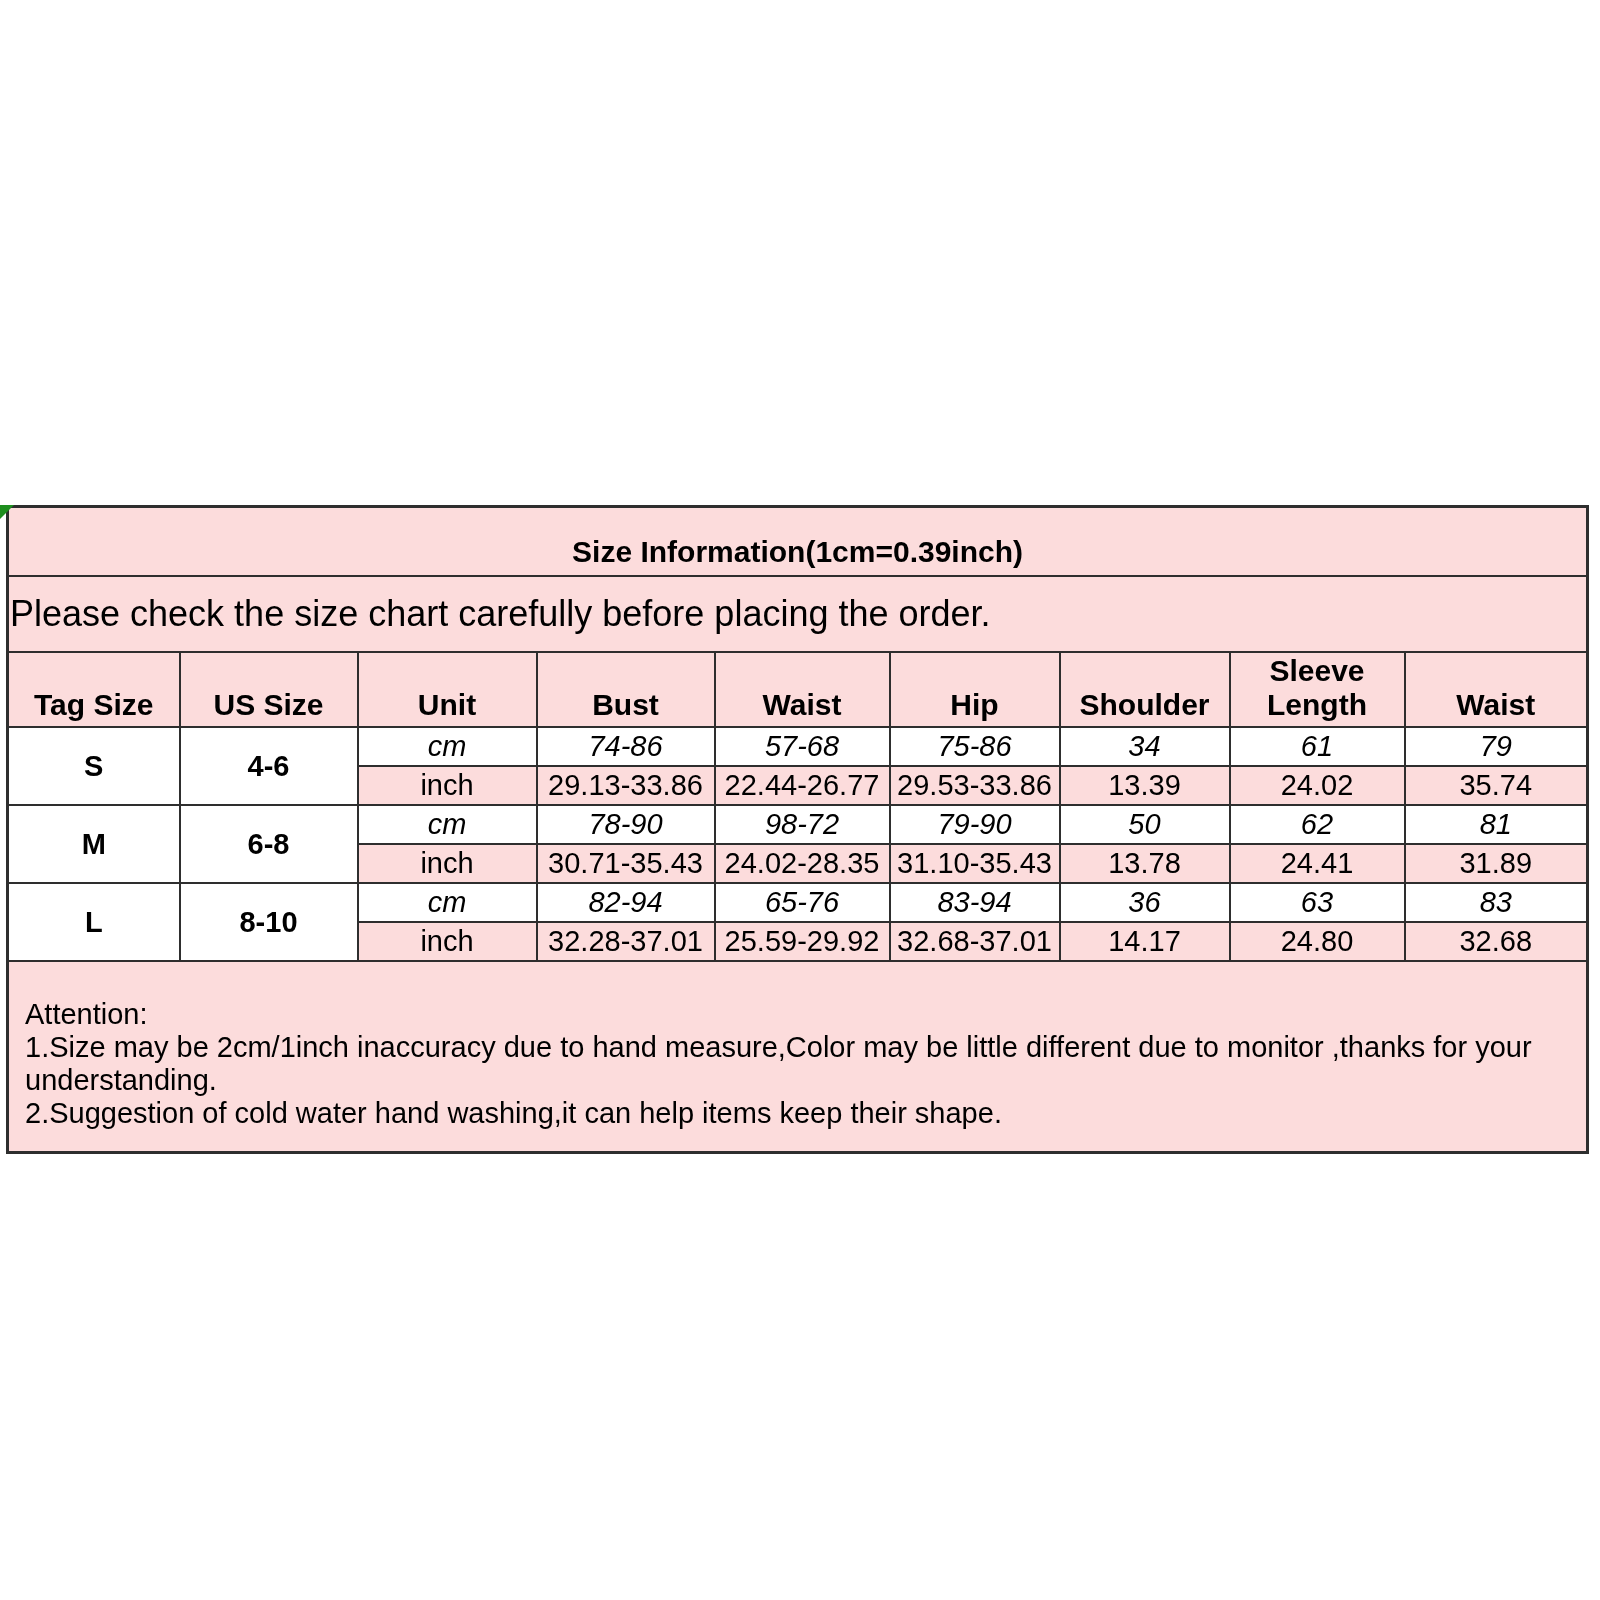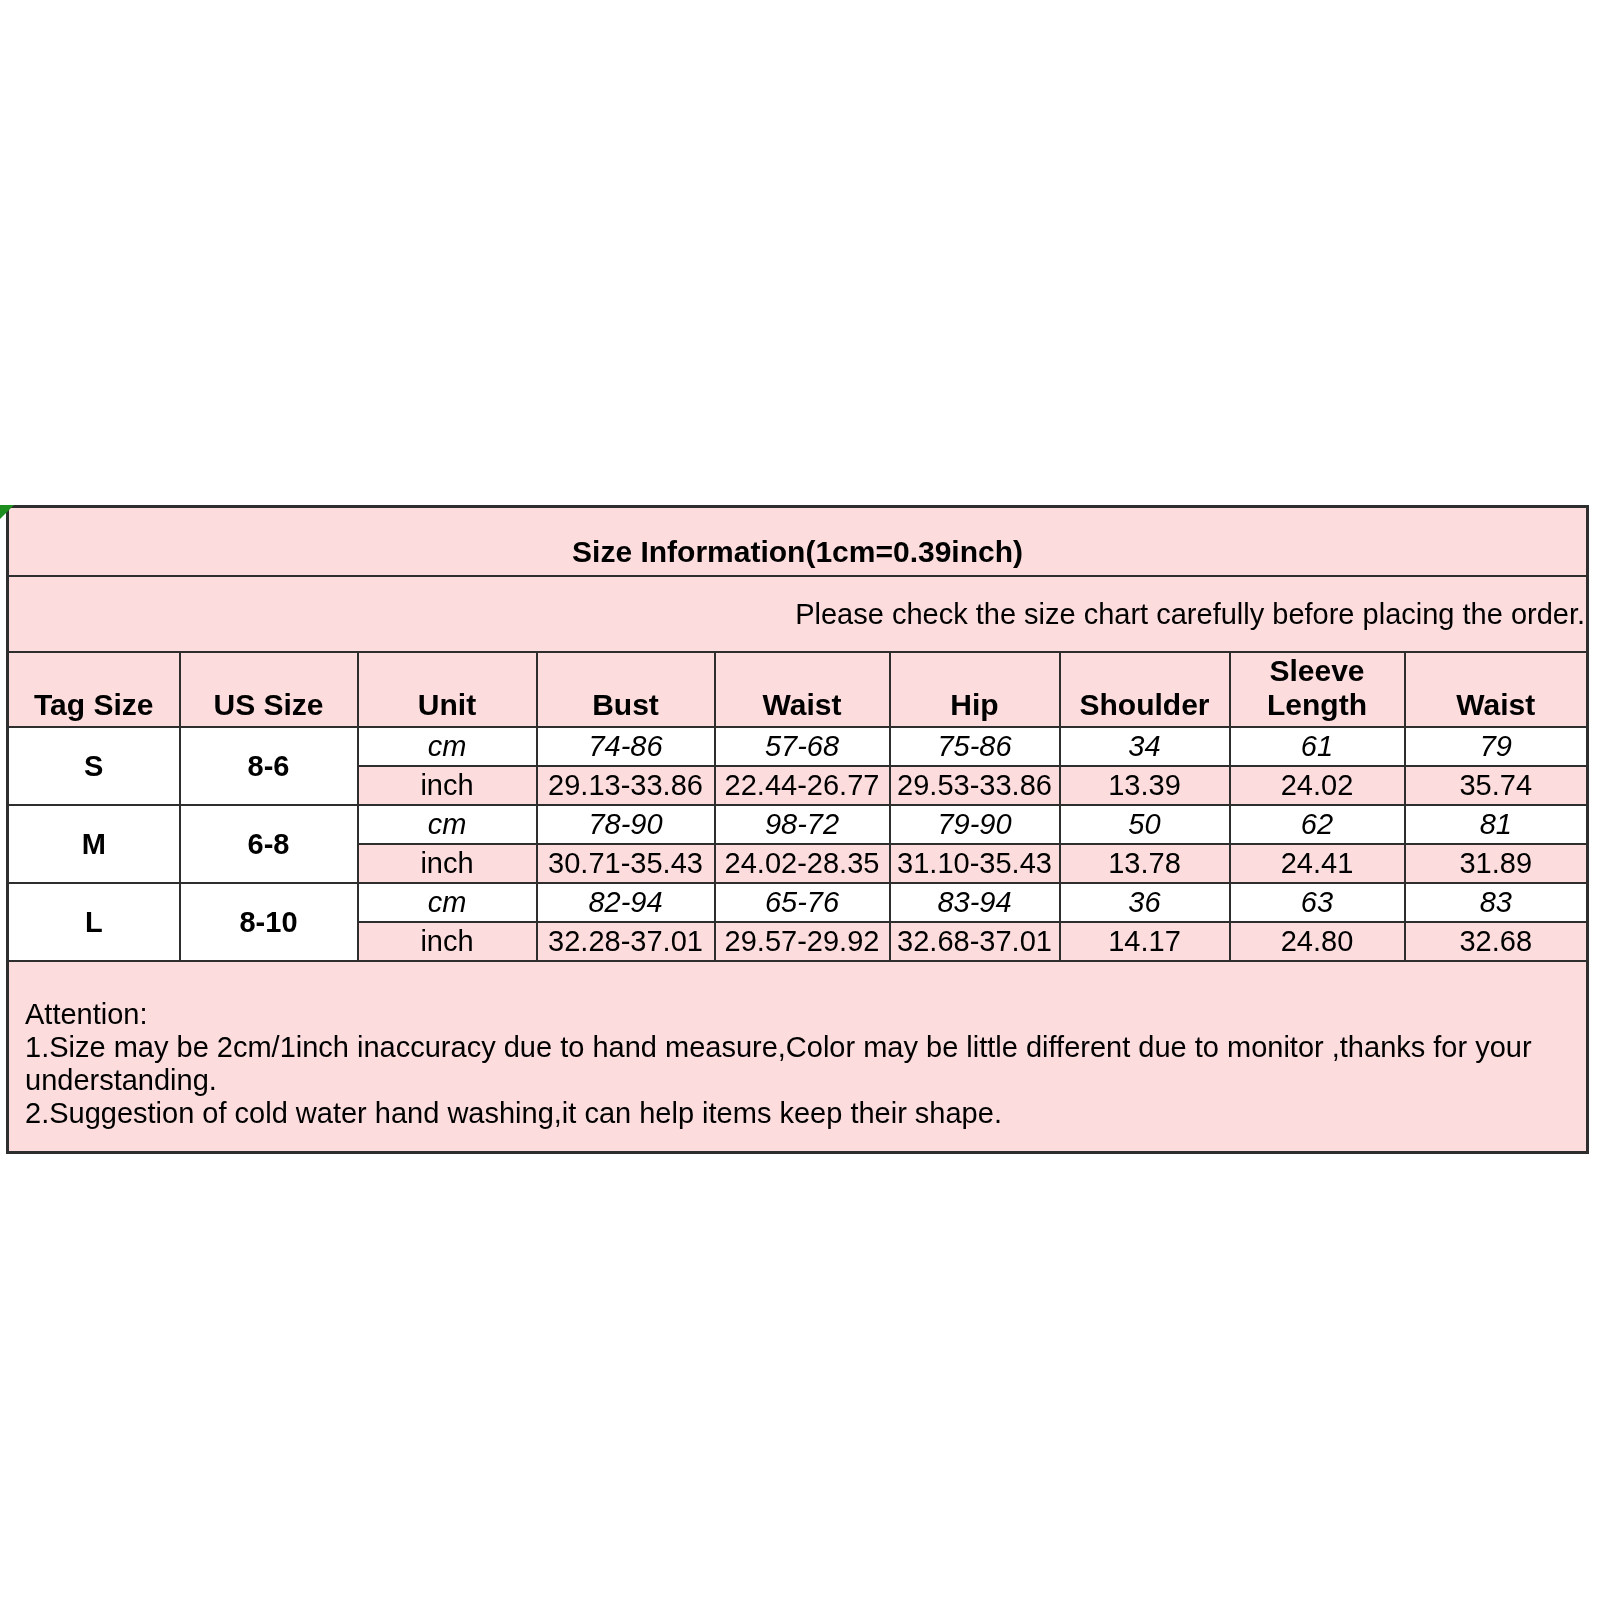--- a/index.html
+++ b/index.html
@@ -46,23 +46,23 @@
     height: 60px;
     text-align: center;
     vertical-align: bottom;
     padding-bottom: 6px;
     font-weight: bold;
     font-size: 30px;
     margin-top: 35px;
   }
   tr.r-sub td {
     height: 72px;
-    text-align: right;
+    text-align: left;
     vertical-align: middle;
-    font-size: 29px;
+    font-size: 36px;
   }
   tr.r-head td {
     height: 66px;
     text-align: center;
     vertical-align: bottom;
     padding-bottom: 4px;
     font-weight: bold;
     font-size: 30px;
   }
   tr.r-data td {
@@ -125,21 +125,21 @@
       <td class="pink">Bust</td>
       <td class="pink">Waist</td>
       <td class="pink">Hip</td>
       <td class="pink">Shoulder</td>
       <td class="pink">Sleeve Length</td>
       <td class="pink">Waist</td>
     </tr>
 
     <tr class="r-data">
       <td rowspan="2" class="tagcell">S</td>
-      <td rowspan="2" class="tagcell">8-6</td>
+      <td rowspan="2" class="tagcell">4-6</td>
       <td class="white">cm</td>
       <td class="white">74-86</td>
       <td class="white">57-68</td>
       <td class="white">75-86</td>
       <td class="white">34</td>
       <td class="white">61</td>
       <td class="white">79</td>
     </tr>
     <tr class="r-data">
       <td class="pink">inch</td>
@@ -179,21 +179,21 @@
       <td class="white">82-94</td>
       <td class="white">65-76</td>
       <td class="white">83-94</td>
       <td class="white">36</td>
       <td class="white">63</td>
       <td class="white">83</td>
     </tr>
     <tr class="r-data">
       <td class="pink">inch</td>
       <td class="pink">32.28-37.01</td>
-      <td class="pink">29.57-29.92</td>
+      <td class="pink">25.59-29.92</td>
       <td class="pink">32.68-37.01</td>
       <td class="pink">14.17</td>
       <td class="pink">24.80</td>
       <td class="pink">32.68</td>
     </tr>
 
     <tr class="r-att">
       <td colspan="9" class="pink">
         <div class="att-line">Attention:</div>
         <div class="att-line">1.Size may be 2cm/1inch inaccuracy due to hand measure,Color may be little different due to monitor ,thanks for your understanding.</div>

